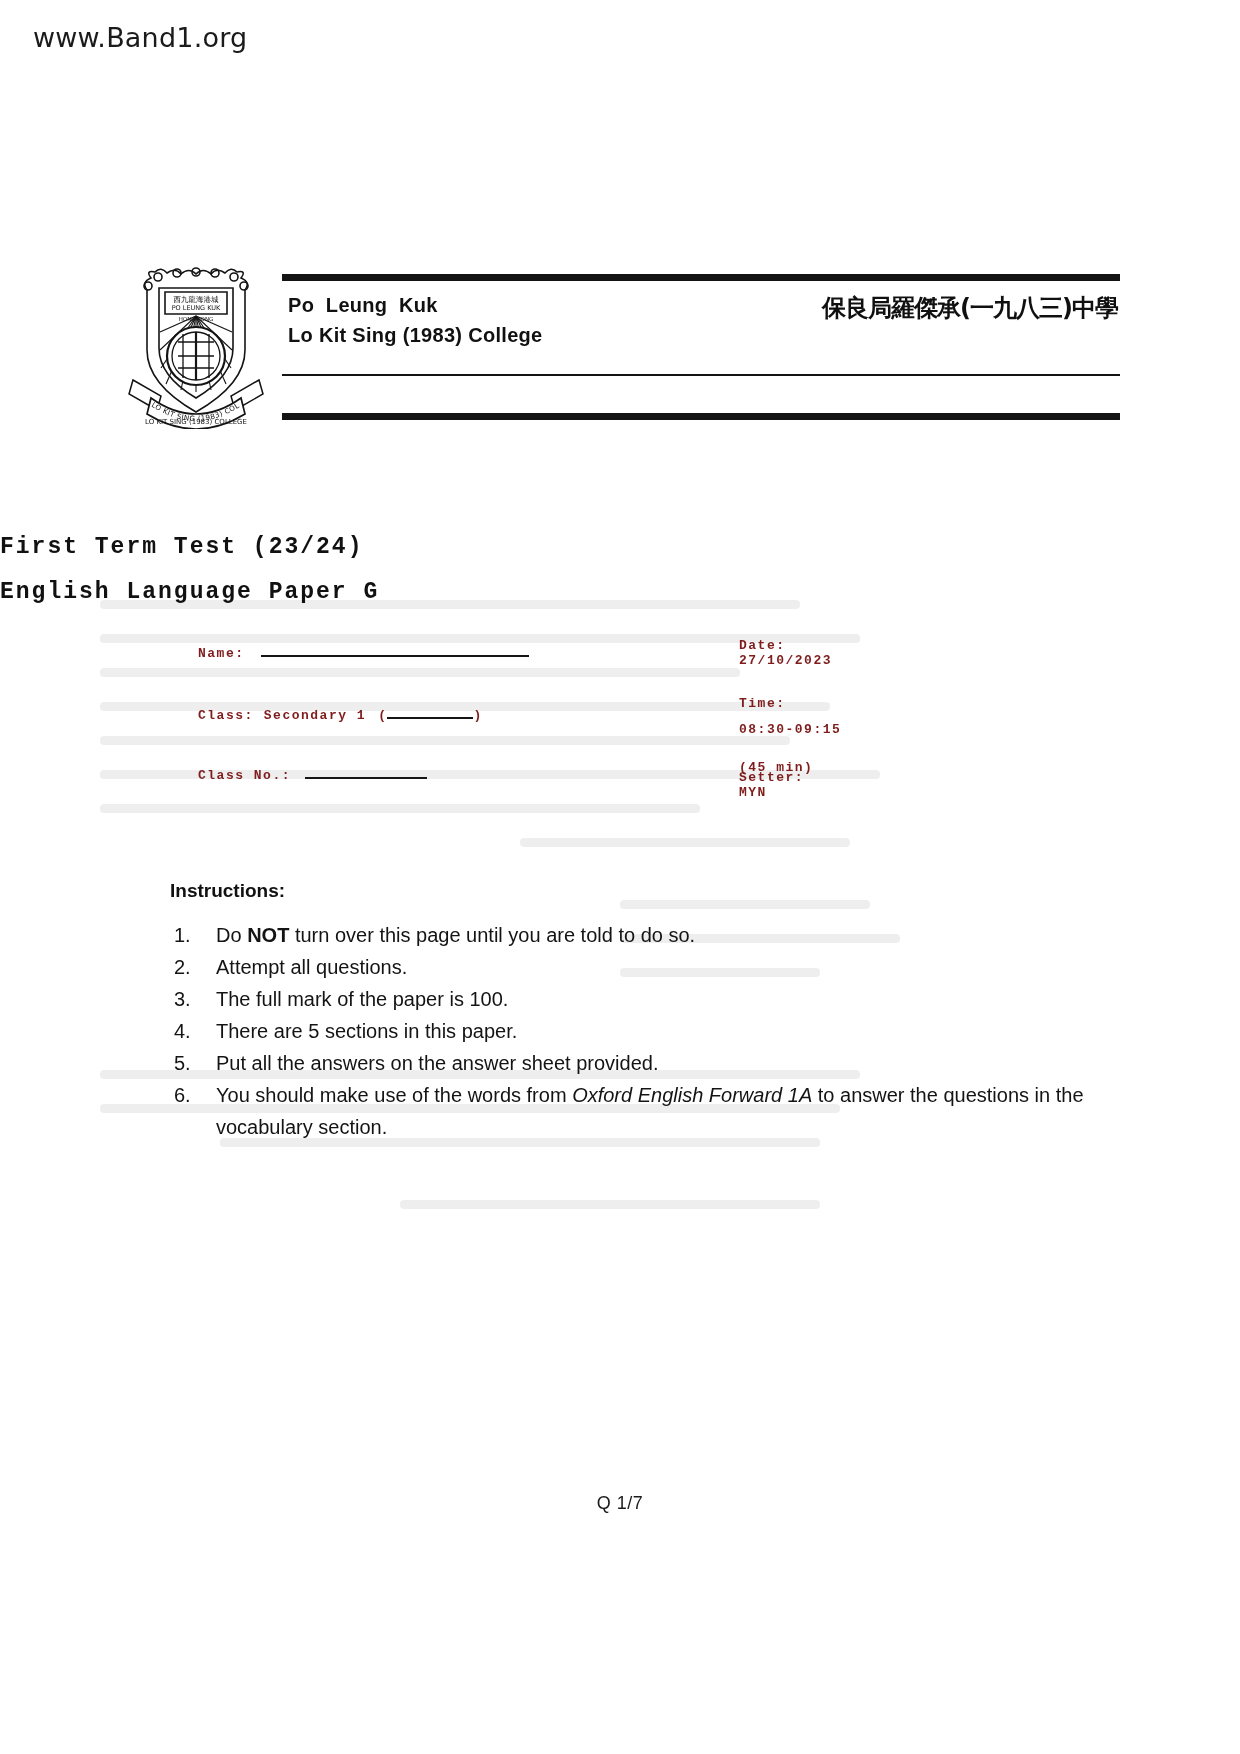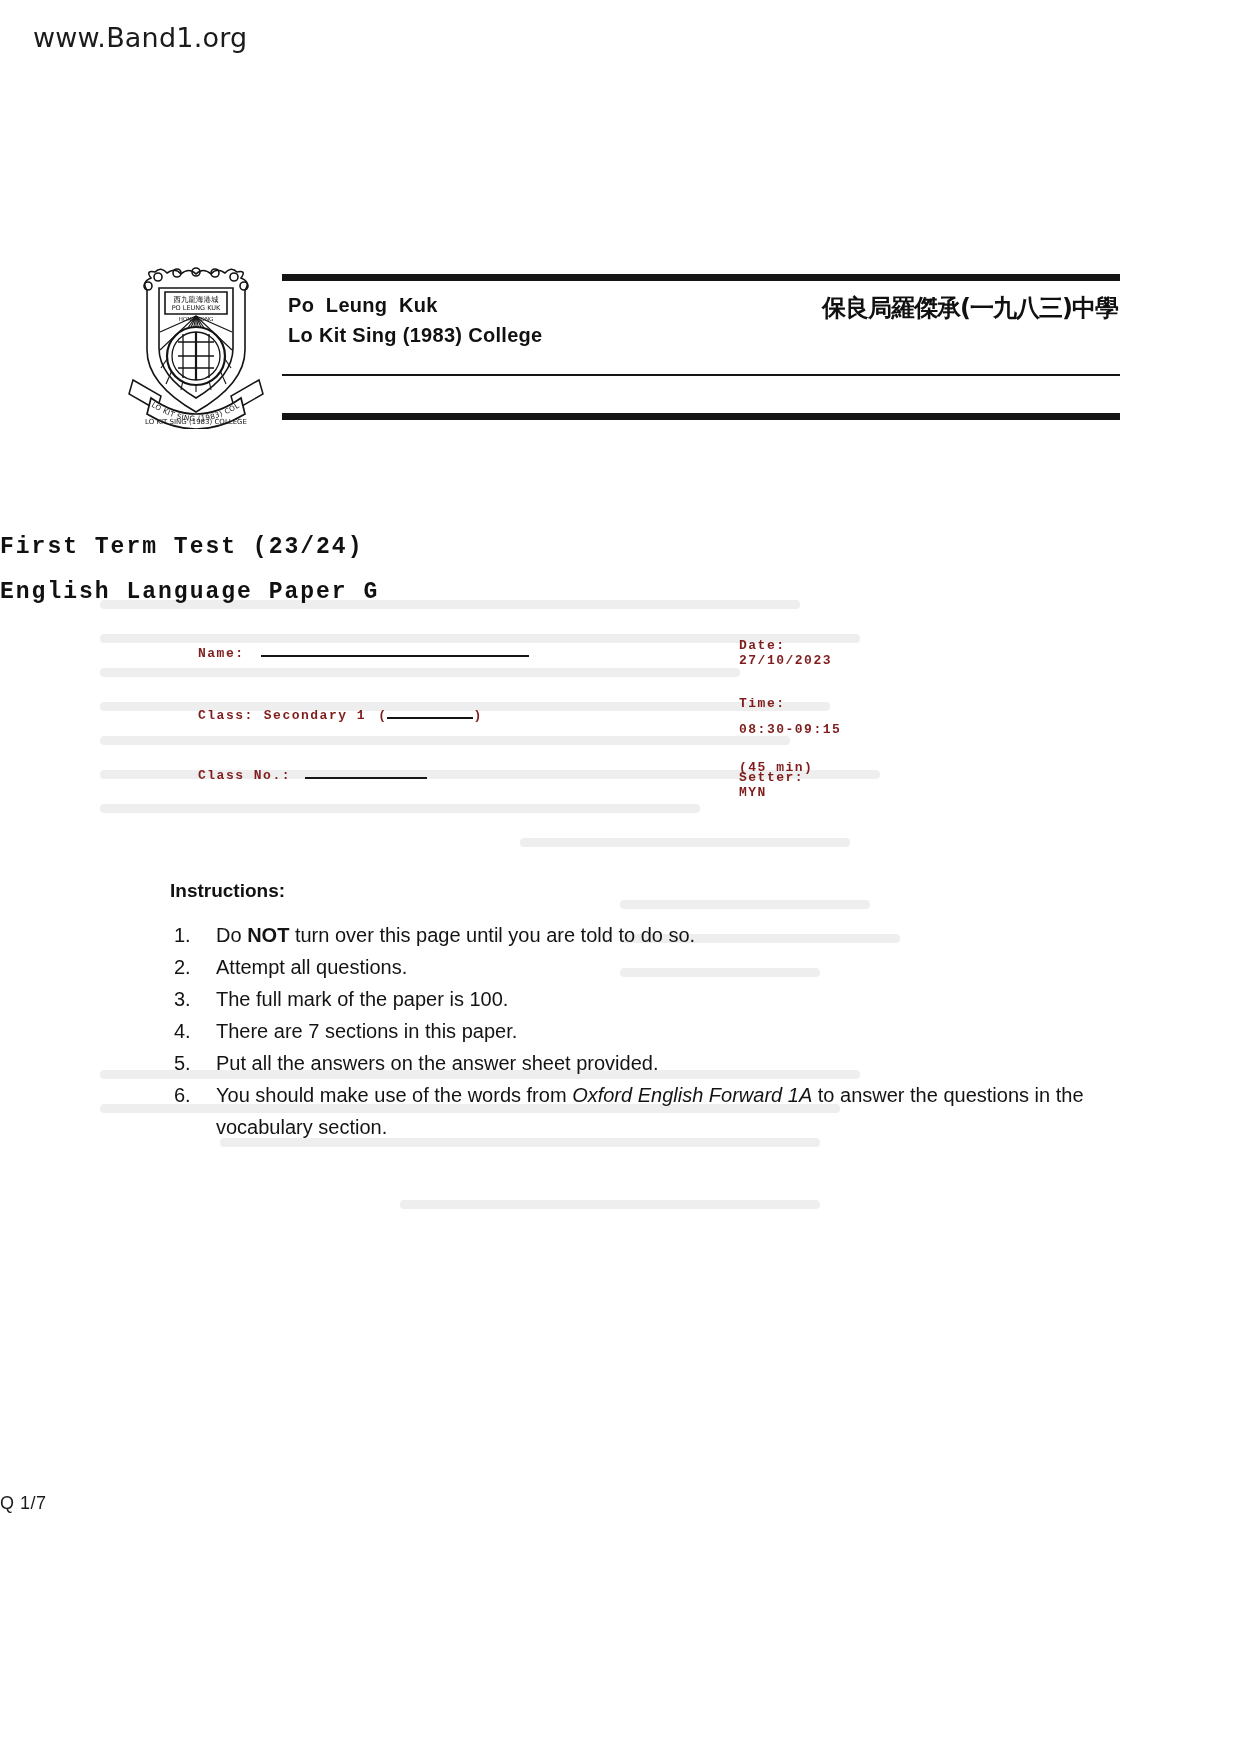--- a/index.html
+++ b/index.html
@@ -220,20 +220,21 @@
     text-align: center;
   }
   .ital { font-style: italic; }
 
   
   .footer {
     position: absolute;
     left: 0;
     top: 1493px;
     width: 1240px;
+    text-align: center;
   }
   .footer .pg {
     font-family: "Liberation Sans", sans-serif;
     font-size: 18px;
     color: #1b1b1b;
     letter-spacing: 0.5px;
   }
 </style>
 </head>
 <body>
@@ -390,21 +391,21 @@
       </div>
     </div>
   </div>
 
   <div class="instructions">
     <div class="instr-heading">Instructions:</div>
     <ol class="instr-list" id="instr-list">
         <li><span class="num">1.</span><span>Do </span><span class="b-under">NOT</span><span> turn over this page until you are told to do so.</span></li>
         <li><span class="num">2.</span><span>Attempt all questions.</span></li>
         <li><span class="num">3.</span><span>The full mark of the paper is 100.</span></li>
-        <li><span class="num">4.</span><span>There are 7 sections in this paper.</span></li>
+        <li><span class="num">4.</span><span>There are 5 sections in this paper.</span></li>
         <li><span class="num">5.</span><span>Put all the answers on the answer sheet provided.</span></li>
         <li><span class="num">6.</span><span>You should make use of the words from </span><span class="ital">Oxford English Forward 1A</span><span> to answer the questions in the vocabulary section.</span></li>
       </ol>
   </div>
 
   <div class="footer">
     <span class="pg">Q 1/7</span>
   </div>
 
 </div>

